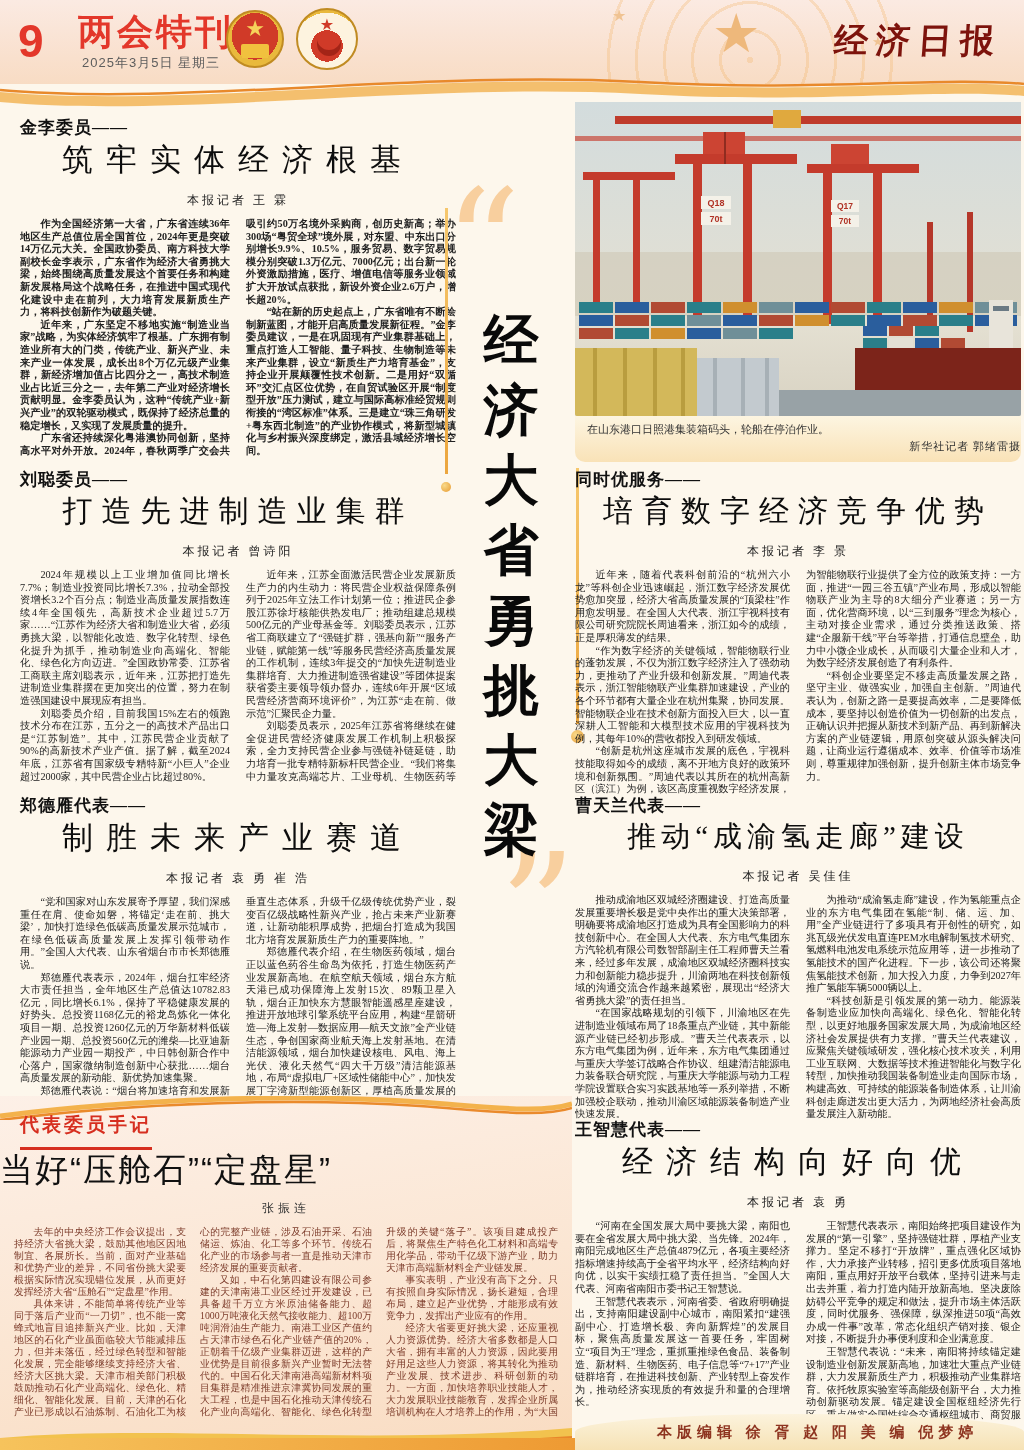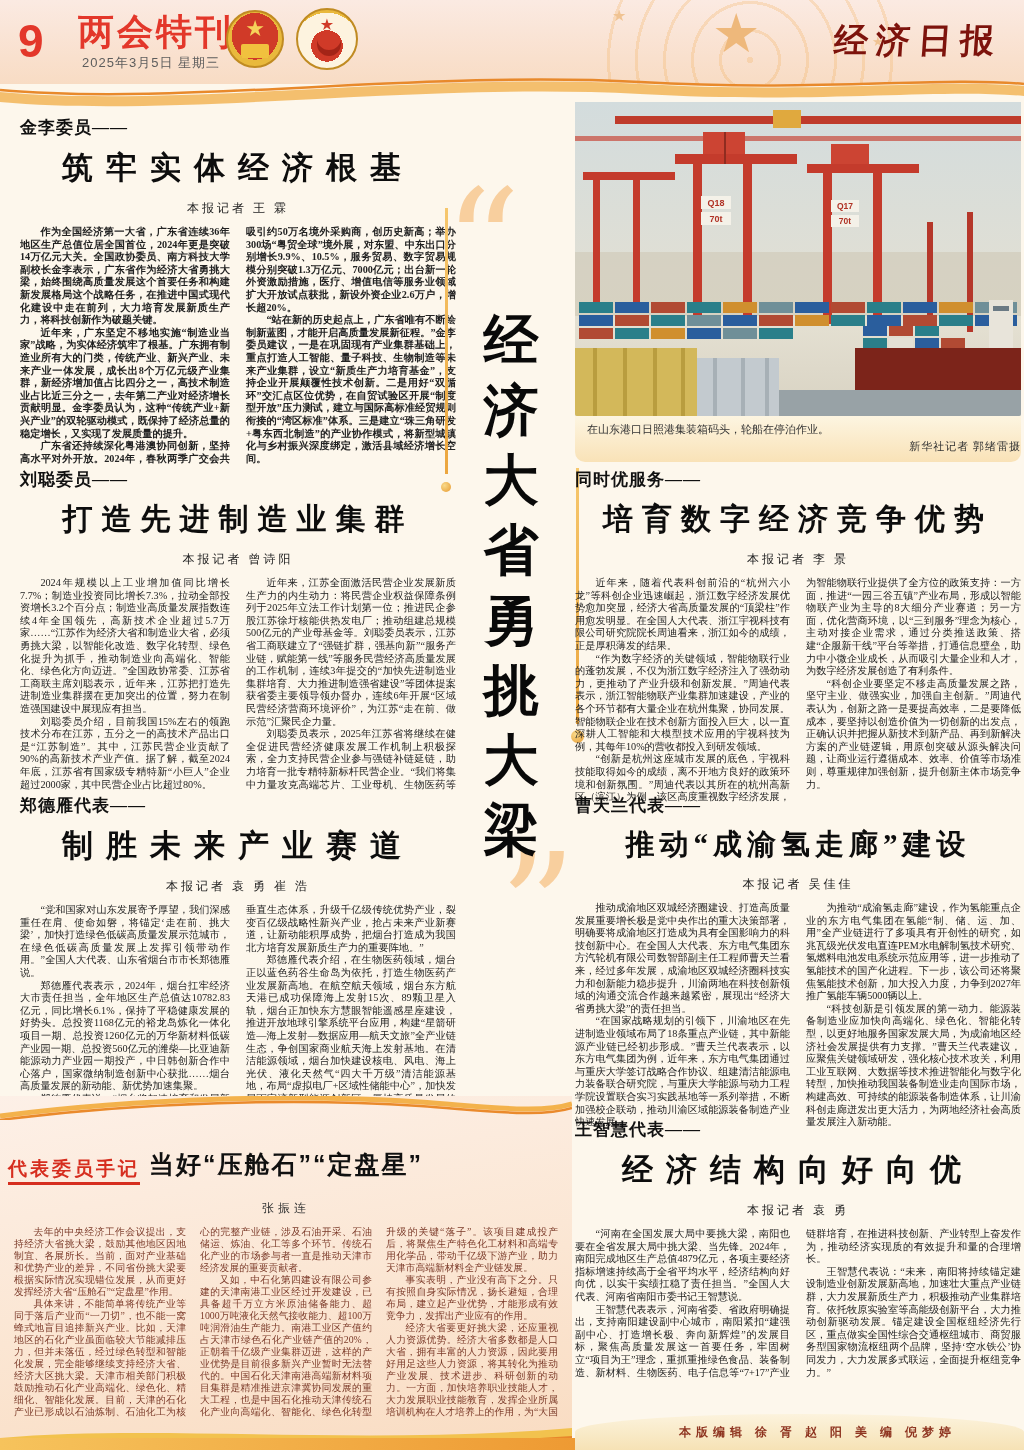--- a/index.html
+++ b/index.html
@@ -38,21 +38,21 @@
   .emblem.cppcc{ left:296px; top:8px; width:62px; height:62px;
     background: radial-gradient(circle at 50% 62%, #d03a28 0 34%, #fdf3df 34% 72%, #e9b93c 72% 100%);
     border:2px solid #c08b22;}
   .emblem.cppcc .star-c{ top:4px; font-size:16px; color:#d03a28;}
   .emblem.cppcc .globe{ position:absolute; left:19px; top:22px; width:24px; height:24px; border-radius:50%; background:#d03a28; box-shadow: inset 0 -6px 0 #a32417;}
   .masthead{ position:absolute; right:22px; top:18px; font-size:34px; font-weight:900; color:#7d130c; letter-spacing:8px; transform:skewX(-4deg);}
   .hdr-wave{ position:absolute; left:0; top:66px; width:1024px; height:46px; pointer-events:none;}
   
   .art{ position:absolute; width:100%; }
   .kicker{ font-size:17px; font-weight:700; letter-spacing:1px; color:#111;}
-  .a-title{ text-align:center; font-weight:700; color:#0d0d0d; margin-top:8px; white-space:nowrap;}
+  .a-title{ text-align:center; font-weight:400; color:#0d0d0d; white-space:nowrap;}
   .t-l{ font-size:31px; letter-spacing:13px;}
   .t-m{ font-size:30px; letter-spacing:9px;}
   .t-s{ font-size:29px; letter-spacing:5px;}
   .byline{ text-align:center; font-size:12px; letter-spacing:3px; margin-top:11px; color:#222;}
   .a-body{ margin-top:9px; column-gap:16px; column-count:2; font-size:10.2px; line-height:12.6px; text-align:justify; overflow:hidden; color:#222;}
   .a-body p{ text-indent:2em; }
   .left-col{ position:absolute; left:20px; top:116px; width:436px; height:980px;}
   .right-col{ position:absolute; left:575px; top:102px; width:446px; height:1312px;}
   
   .la1{ top:0; }   .la1 .a-body{ height:244px;font-weight:bold; }
@@ -78,36 +78,36 @@
   .gold-line{ position:absolute; width:3px; background:linear-gradient(180deg,#f6c76d,#eca63e);}
   .gl-left{ left:-7px; top:92px; height:266px;}
   .gl-right{ right:-9px; top:352px; height:256px;}
   .gold-dot{ position:absolute; border-radius:50%; background:radial-gradient(circle at 35% 35%, #f8d98a, #e89a2f);}
   .gd-left{ left:-11px; top:366px; width:10px; height:10px;}
   .gd-right{ right:-14px; top:614px; width:13px; height:13px;}
   
   .notebook{ position:absolute; left:0; top:1096px; width:572px; height:354px;
     background: linear-gradient(170deg,#fdf0e7 0%, #fbe6d3 55%, #f9dcc2 100%); overflow:hidden;}
   .nb-swoosh{ position:absolute; left:0; top:-2px; width:572px; height:26px;}
-  .nb-label{ position:absolute; left:8px; top:16px; font-size:19px; font-weight:900; color:#d62e1f;
-    font-family:"Liberation Sans",sans-serif; letter-spacing:3px; border-bottom:3px solid #d62e1f; padding-bottom:0;margin-top:44px;}
-  .nb-title{ position:absolute; left:0; top:52px; width:100%; text-align:center; font-size:25px; font-weight:700;
+  .nb-label{ position:absolute; left:20px; top:16px; font-size:19px; font-weight:900; color:#d62e1f;
+    font-family:"Liberation Sans",sans-serif; letter-spacing:3px; border-bottom:3px solid #d62e1f; padding-bottom:9px;}
+  .nb-title{ position:absolute; left:0; top:52px; width:100%; font-size:33px; font-weight:400;
     font-family:"Liberation Sans",sans-serif; color:#101010; letter-spacing:2px;}
   .nb-author{ position:absolute; left:0; top:104px; width:100%; text-align:center; font-size:12px; color:#333; letter-spacing:4px;}
   .nb-body{ position:absolute; left:14px; top:130px; width:544px; height:196px;
     column-count:3; column-gap:14px; font-size:9.8px; line-height:12px; text-align:justify;
     color:#7b3a29; overflow:hidden;}
   .nb-body p{ text-indent:2em;}
   .nb-bands{ position:absolute; left:0; bottom:0; width:572px; height:28px;}
   
   .pfooter{ position:absolute; left:575px; top:1414px; width:449px; height:36px;
     background: linear-gradient(180deg,#fcf3dd,#f6e2b5);
     border-top-left-radius:50% 18px; border-top-right-radius:50% 18px;
     display:flex; align-items:center; justify-content:center;}
-  .pfooter .ft{ font-size:12px; font-weight:700; color:#8e3420; letter-spacing:5px;margin-left:36px;}
+  .pfooter .ft{ font-size:15px; font-weight:700; color:#8e3420; letter-spacing:5px;margin-left:36px;}
   .footer-strip-left{ position:absolute; left:0; top:1438px; width:575px; height:12px;
     background: linear-gradient(90deg,#f6c35c,#ee9a33);}
 </style>
 </head>
 <body>
 
 <div class="hdr">
   <div class="hdr-rings"></div>
   <span class="hdr-star">★</span>
   <span class="hdr-star s2">★</span>
@@ -321,20 +321,21 @@
     </div>
   </section>
 
   <section class="art ra3">
     <div class="kicker">王智慧代表——</div>
     <h2 class="a-title t-l">经济结构向好向优</h2>
     <div class="byline">本报记者 袁 勇</div>
     <div class="a-body">
       <p>“河南在全国发展大局中要挑大梁，南阳也要在全省发展大局中挑大梁、当先锋。2024年，南阳完成地区生产总值4879亿元，各项主要经济指标增速持续高于全省平均水平，经济结构向好向优，以实干实绩扛稳了责任担当。”全国人大代表、河南省南阳市委书记王智慧说。</p>
       <p>王智慧代表表示，河南省委、省政府明确提出，支持南阳建设副中心城市，南阳紧扣“建强副中心、打造增长极、奔向新辉煌”的发展目标，聚焦高质量发展这一首要任务，牢固树立“项目为王”理念，重抓重推绿色食品、装备制造、新材料、生物医药、电子信息等“7+17”产业链群培育，在推进科技创新、产业转型上奋发作为，推动经济实现质的有效提升和量的合理增长。</p>
+      <p>王智慧代表表示，南阳始终把项目建设作为发展的“第一引擎”，坚持强链壮群，厚植产业支撑力。坚定不移打“开放牌”，重点强化区域协作，大力承接产业转移，招引更多优质项目落地南阳，重点用好开放平台载体，坚持引进来与走出去并重，着力打造内陆开放新高地。坚决废除妨碍公平竞争的规定和做法，提升市场主体活跃度，同时优服务、强保障，纵深推进50项“高效办成一件事”改革，常态化组织产销对接、银企对接，不断提升办事便利度和企业满意度。</p>
       <p>王智慧代表说：“未来，南阳将持续锚定建设制造业创新发展新高地，加速壮大重点产业链群，大力发展新质生产力，积极推动产业集群培育。依托牧原实验室等高能级创新平台，大力推动创新驱动发展。锚定建设全国枢纽经济先行区，重点做实全国性综合交通枢纽城市、商贸服务型国家物流枢纽两个品牌，坚持‘空水铁公’协同发力，大力发展多式联运，全面提升枢纽竞争力。”</p>
     </div>
   </section>
 
 </div>
 
 <div class="notebook">
   <svg class="nb-swoosh" viewBox="0 0 572 26" preserveAspectRatio="none">
     <path d="M0,22 C140,4 300,0 420,8 C490,13 540,20 572,10" fill="none" stroke="#f3b24c" stroke-width="5"></path>
     <path d="M0,26 C140,8 300,4 420,12 C490,17 540,24 572,14" fill="none" stroke="#ea8a2c" stroke-width="2.5"></path>

